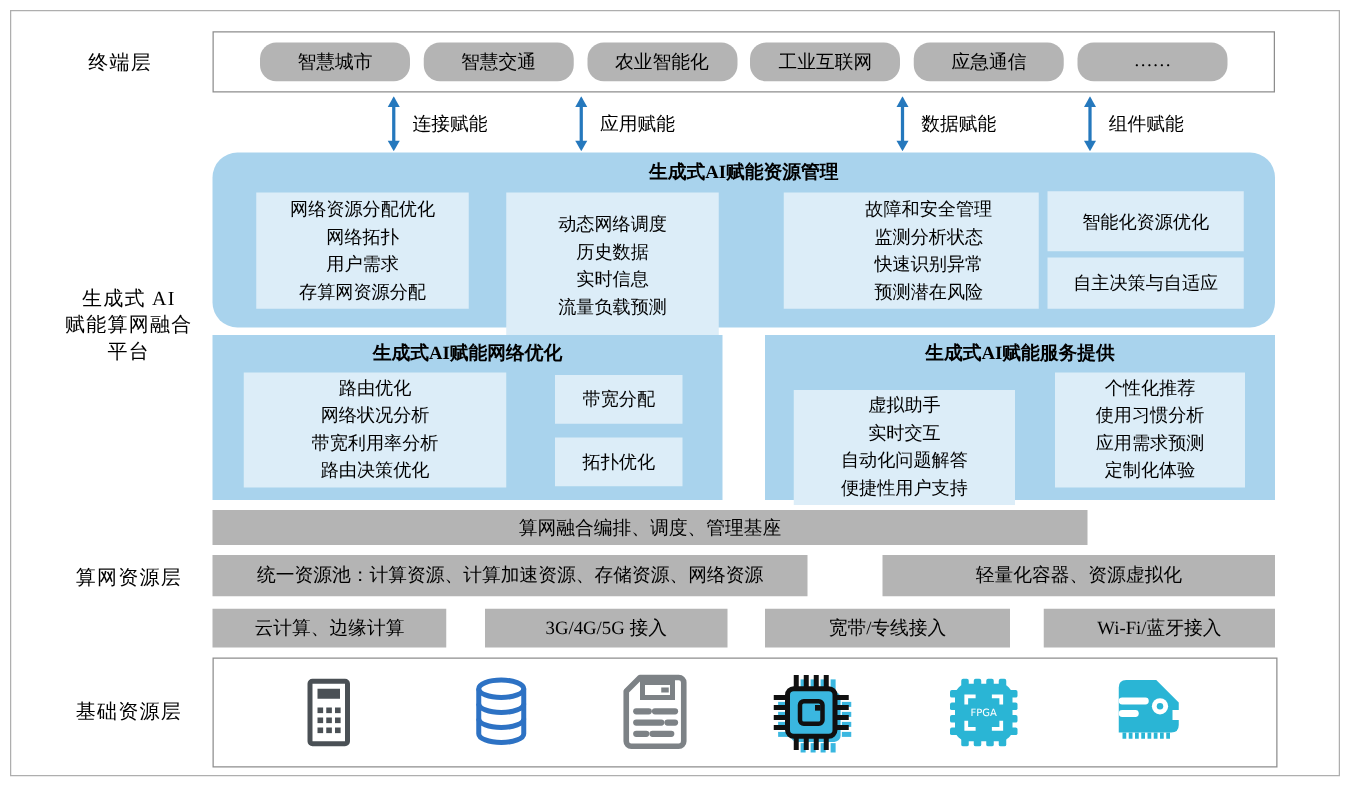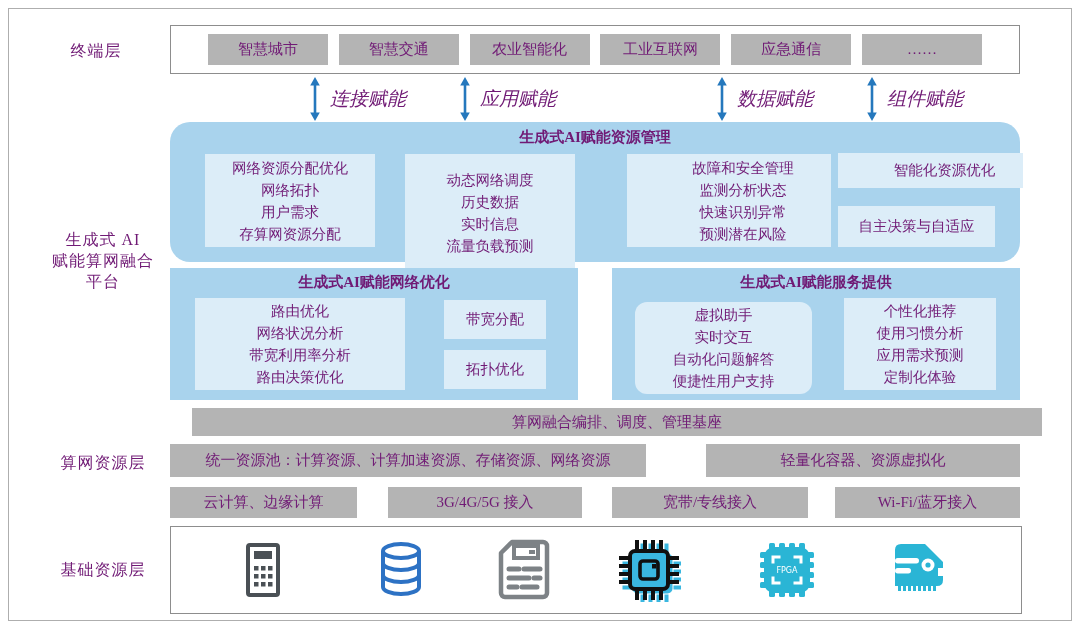--- a/index.html
+++ b/index.html
@@ -1,29 +1,29 @@
 <!DOCTYPE html>
 <html><head>
 <meta charset="utf-8">
 <style>
   html,body{margin:0;padding:0;background:#ffffff;}
   #stage{
     position:relative;width:1080px;height:629px;background:#ffffff;
-    font-family:"Liberation Serif","DejaVu Serif",serif;color:#701a75;
+    font-family:"Liberation Serif","DejaVu Serif",serif;color:#000000;
     overflow:hidden;
   }
   #frame{position:absolute;left:8px;top:8px;width:1062px;height:611px;border:1px solid #aeaeae;}
   .layer-label{position:absolute;font-size:16px;letter-spacing:1px;text-align:center;line-height:21px;}
   
   #terminal-box{position:absolute;left:170px;top:25px;width:850px;height:49px;border:1.5px solid #8d8d8d;background:#fff;
     display:flex;align-items:center;justify-content:space-between;padding:0 37px;box-sizing:border-box;}
-  .titem{width:120px;height:31px;background:#b4b4b4;display:flex;align-items:center;justify-content:center;font-size:15px;}
+  .titem{width:120px;height:31px;background:#b4b4b4;display:flex;align-items:center;justify-content:center;font-size:15px;border-radius:13px;}
   
   .arrow-group{position:absolute;top:77px;height:44px;display:flex;align-items:center;}
-  .arrow-label{font-size:19px;margin-left:9px;font-style:italic;}
+  .arrow-label{font-size:15px;margin-left:9px;}
   
   .panel{position:absolute;background:#a9d3ed;}
   .panel-title{position:absolute;left:0;right:0;text-align:center;font-weight:bold;font-size:15px;}
   .ibox{position:absolute;background:#dcedf8;display:flex;flex-direction:column;align-items:center;justify-content:center;
     text-align:center;font-size:14.5px;line-height:22px;}
   .sbox{position:absolute;background:#dcedf8;display:flex;align-items:center;justify-content:center;font-size:14.5px;}
   
   .gbar{position:absolute;background:#b4b4b4;display:flex;align-items:center;justify-content:center;font-size:15px;}
   
   #infra-box{position:absolute;left:170px;top:526px;width:850px;height:86px;border:1.5px solid #8d8d8d;background:#fff;}
@@ -99,53 +99,53 @@
       <div>历史数据</div>
       <div>实时信息</div>
       <div>流量负载预测</div>
     </div>
     <div class="ibox" style="left:457px;top:32px;width:176px;height:93px;padding-left:28px;">
       <div>故障和安全管理</div>
       <div>监测分析状态</div>
       <div>快速识别异常</div>
       <div>预测潜在风险</div>
     </div>
-    <div class="sbox" style="left:668px;top:31px;width:157px;height:35px;padding-left:28px;">智能化资源优化</div>
+    <div class="sbox" style="left:668px;top:31px;width:157px;height:48px;">智能化资源优化</div>
     <div class="sbox" style="left:668px;top:84px;width:157px;height:41px;">自主决策与自适应</div>
   </div>
 
   <div class="panel" style="left:170px;top:268px;width:408px;height:132px;">
     <div class="panel-title" style="top:5px;">生成式AI赋能网络优化</div>
     <div class="ibox" style="left:25px;top:30px;width:210px;height:92px;">
       <div>路由优化</div>
       <div>网络状况分析</div>
       <div>带宽利用率分析</div>
       <div>路由决策优化</div>
     </div>
     <div class="sbox" style="left:274px;top:32px;width:102px;height:39px;">带宽分配</div>
     <div class="sbox" style="left:274px;top:82px;width:102px;height:39px;">拓扑优化</div>
   </div>
 
   <div class="panel" style="left:612px;top:268px;width:408px;height:132px;">
     <div class="panel-title" style="top:5px;">生成式AI赋能服务提供</div>
-    <div class="ibox" style="left:23px;top:34px;width:177px;height:92px;border-radius:12px;">
+    <div class="ibox" style="left:23px;top:44px;width:177px;height:92px;">
       <div>虚拟助手</div>
       <div>实时交互</div>
       <div>自动化问题解答</div>
       <div>便捷性用户支持</div>
     </div>
     <div class="ibox" style="left:232px;top:30px;width:152px;height:92px;">
       <div>个性化推荐</div>
       <div>使用习惯分析</div>
       <div>应用需求预测</div>
       <div>定制化体验</div>
     </div>
   </div>
 
-  <div class="gbar" style="left:170px;top:408px;width:850px;height:28px;margin-left:22px;">算网融合编排、调度、管理基座</div>
+  <div class="gbar" style="left:170px;top:408px;width:700px;height:28px;">算网融合编排、调度、管理基座</div>
   <div class="gbar" style="left:170px;top:444px;width:476px;height:33px;">统一资源池：计算资源、计算加速资源、存储资源、网络资源</div>
   <div class="gbar" style="left:706px;top:444px;width:314px;height:33px;">轻量化容器、资源虚拟化</div>
   <div class="gbar" style="left:170px;top:487px;width:187px;height:31px;">云计算、边缘计算</div>
   <div class="gbar" style="left:388px;top:487px;width:194px;height:31px;">3G/4G/5G 接入</div>
   <div class="gbar" style="left:612px;top:487px;width:196px;height:31px;">宽带/专线接入</div>
   <div class="gbar" style="left:835px;top:487px;width:185px;height:31px;">Wi-Fi/蓝牙接入</div>
 
   <div id="infra-box">
     <div class="icon-slot" style="left:60px;">
       <svg width="64" height="64" viewBox="0 0 64 64">

